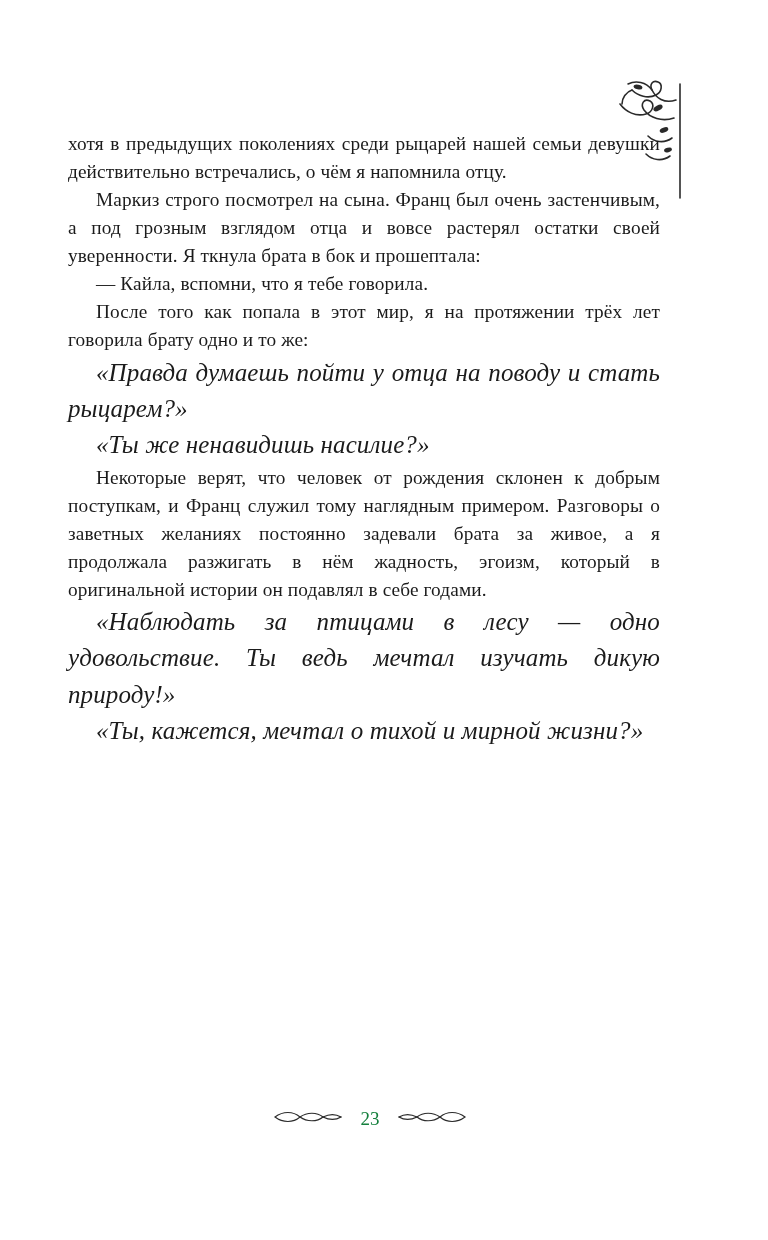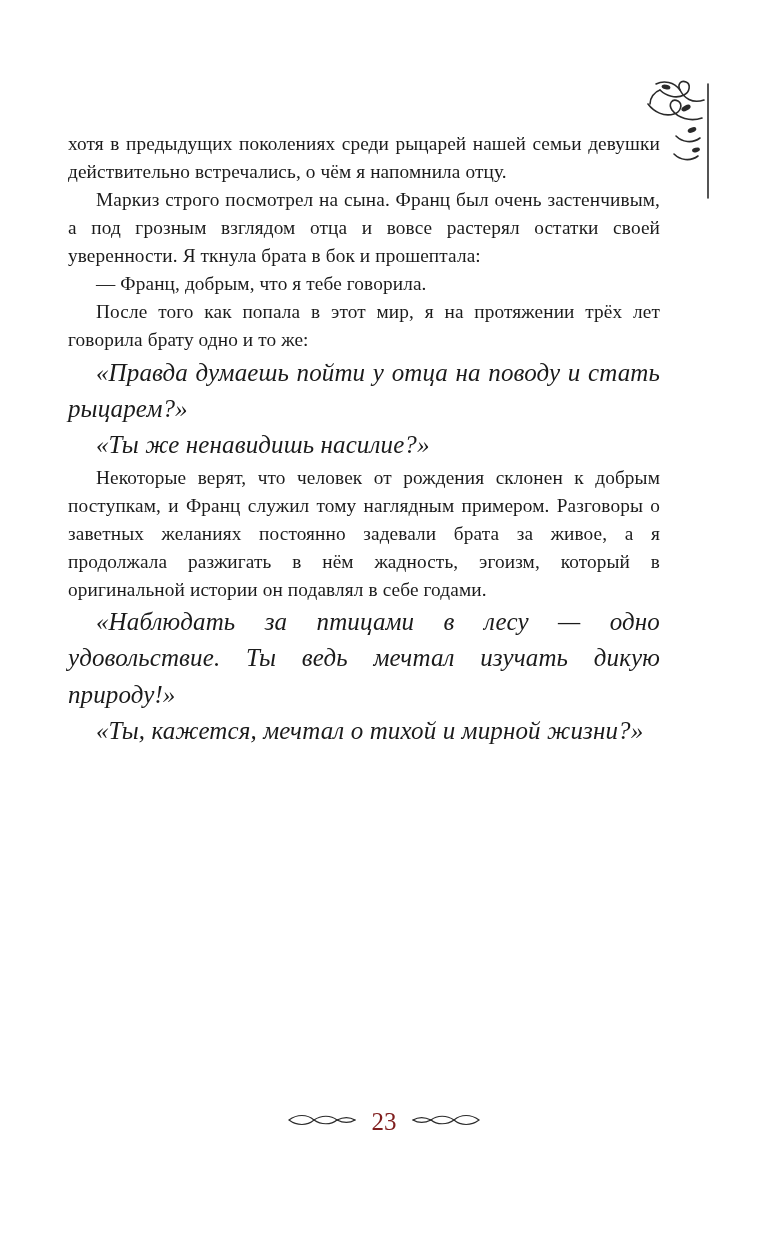--- a/index.html
+++ b/index.html
@@ -15,21 +15,20 @@
     position: relative;
     overflow: hidden;
   }
 
   .page {
     position: absolute;
     left: 0;
     top: 0;
     width: 740px;
     height: 1240px;
-    padding-left: 28px;
   }
 
   .corner-ornament {
     position: absolute;
     right: 58px;
     top: 78px;
     width: 130px;
     height: 130px;
     color: #2a2a2a;
     pointer-events: none;
@@ -72,22 +71,22 @@
     left: 0;
     right: 0;
     top: 1108px;
     display: flex;
     align-items: center;
     justify-content: center;
     gap: 14px;
   }
 
   .page-number {
-    font-size: 25px;
-    color: #7f1d1d;
+    font-size: 19px;
+    color: #15803d;
     min-width: 26px;
     text-align: center;
   }
 
   .flourish {
     color: #2b2b2b;
     display: block;
   }
 </style>
 </head>
@@ -111,21 +110,21 @@
         <ellipse cx="112" cy="52" rx="4.5" ry="2.4" transform="rotate(-20 112 52)"></ellipse>
         <ellipse cx="116" cy="72" rx="4" ry="2.2" transform="rotate(-14 116 72)"></ellipse>
         <ellipse cx="86" cy="9" rx="4.5" ry="2.3" transform="rotate(12 86 9)"></ellipse>
       </g>
     </svg>
   </div>
 
   <div class="text-column">
     <p class="first">хотя в предыдущих поколениях среди рыцарей нашей семьи девушки действительно встречались, о чём я напомнила отцу.</p>
     <p class="indent">Маркиз строго посмотрел на сына. Франц был очень застенчивым, а под грозным взглядом отца и вовсе растерял остатки своей уверенности. Я ткнула брата в бок и прошептала:</p>
-    <p class="indent">— Франц, добрым, что я тебе говорила.</p>
+    <p class="indent">— Кайла, вспомни, что я тебе говорила.</p>
     <p class="indent">После того как попала в этот мир, я на протяжении трёх лет говорила брату одно и то же:</p>
     <p class="italic">«Правда думаешь пойти у отца на поводу и стать рыцарем?»</p>
     <p class="italic">«Ты же ненавидишь насилие?»</p>
     <p class="indent">Некоторые верят, что человек от рождения склонен к добрым поступкам, и Франц служил тому наглядным примером. Разговоры о заветных желаниях постоянно задевали брата за живое, а я продолжала разжигать в нём жадность, эгоизм, который в оригинальной истории он подавлял в себе годами.</p>
     <p class="italic">«Наблюдать за птицами в лесу — одно удовольствие. Ты ведь мечтал изучать дикую природу!»</p>
     <p class="italic">«Ты, кажется, мечтал о тихой и мирной жизни?»</p>
   </div>
 
   <div class="footer">
     <span class="flourish">

